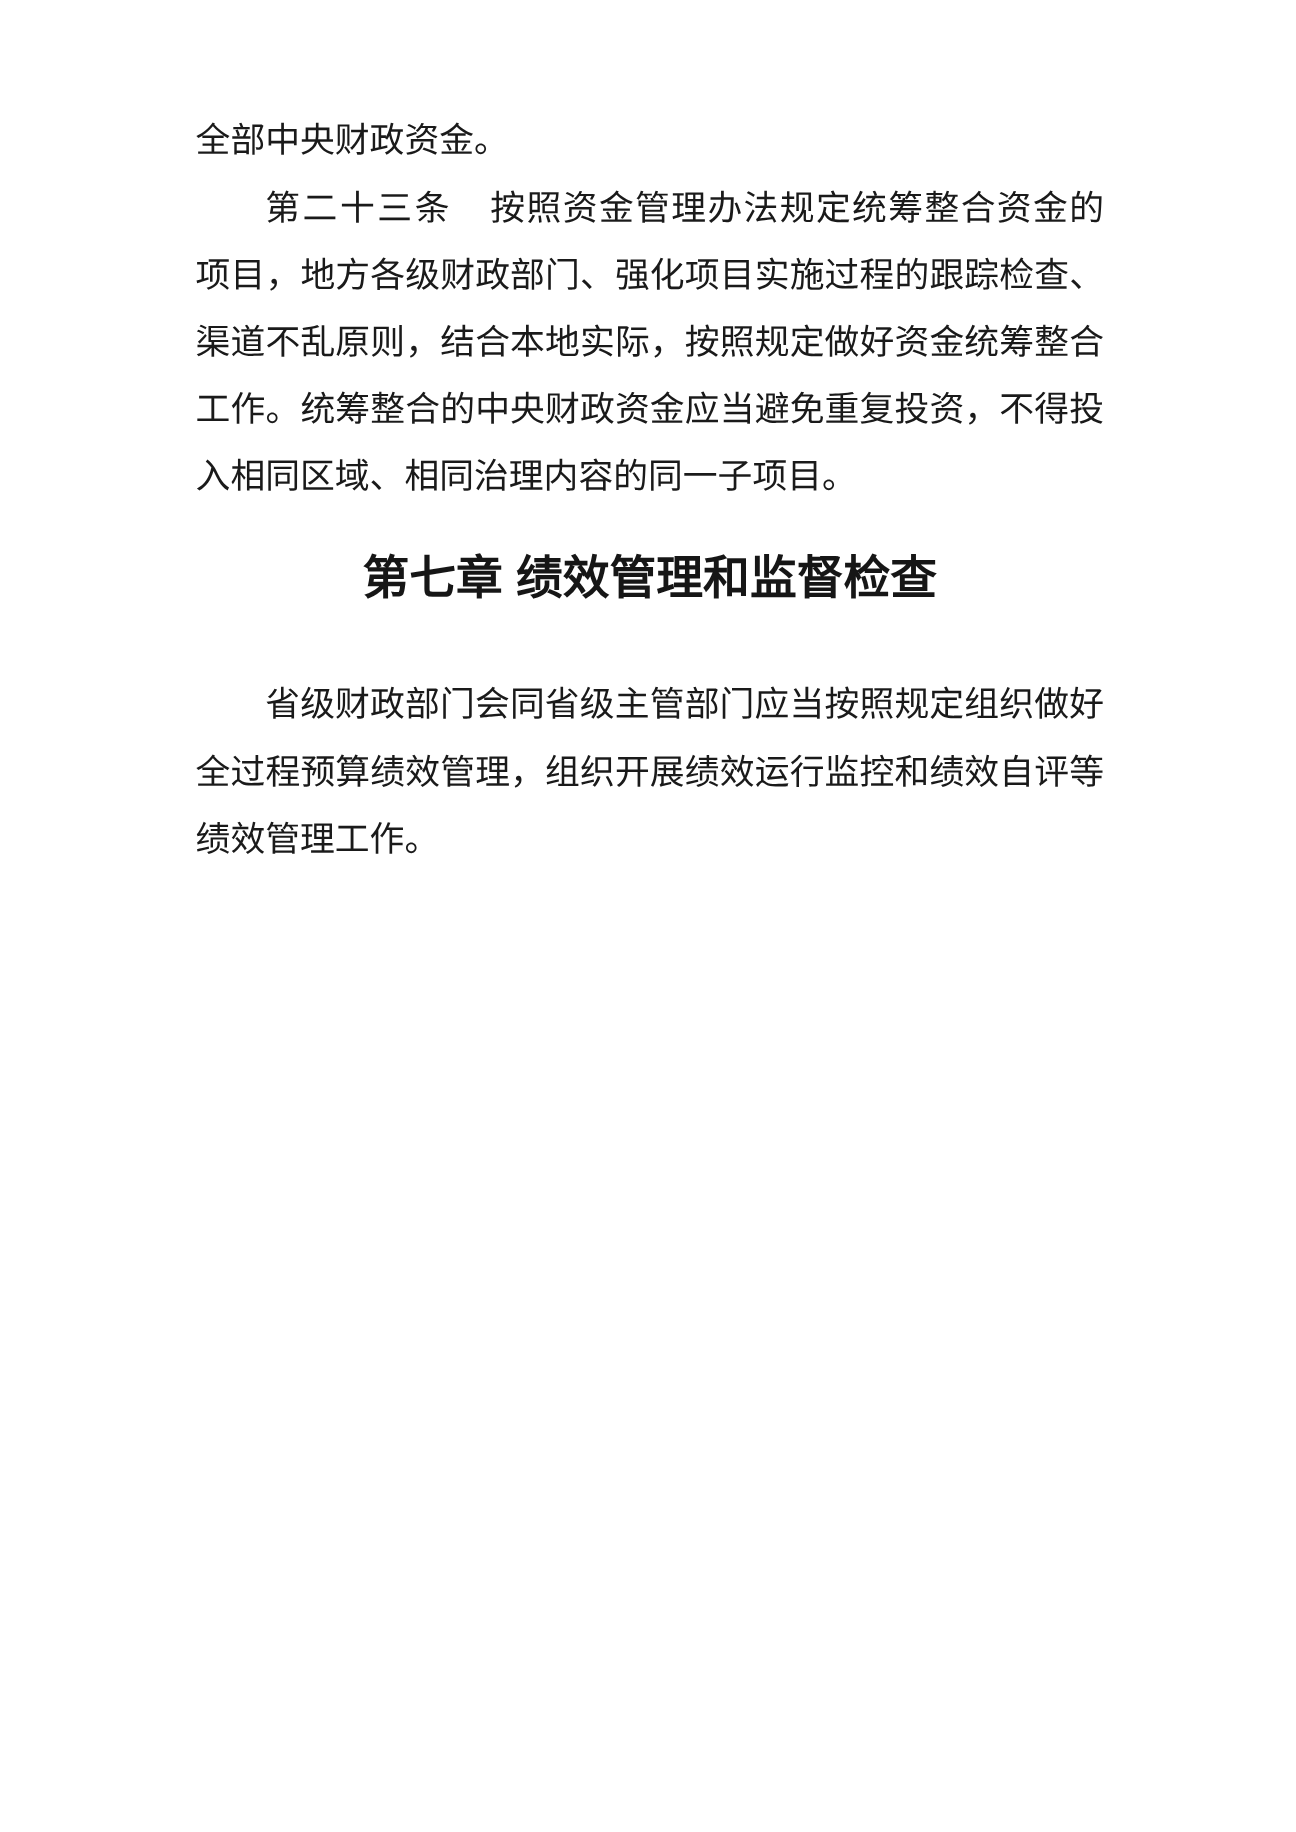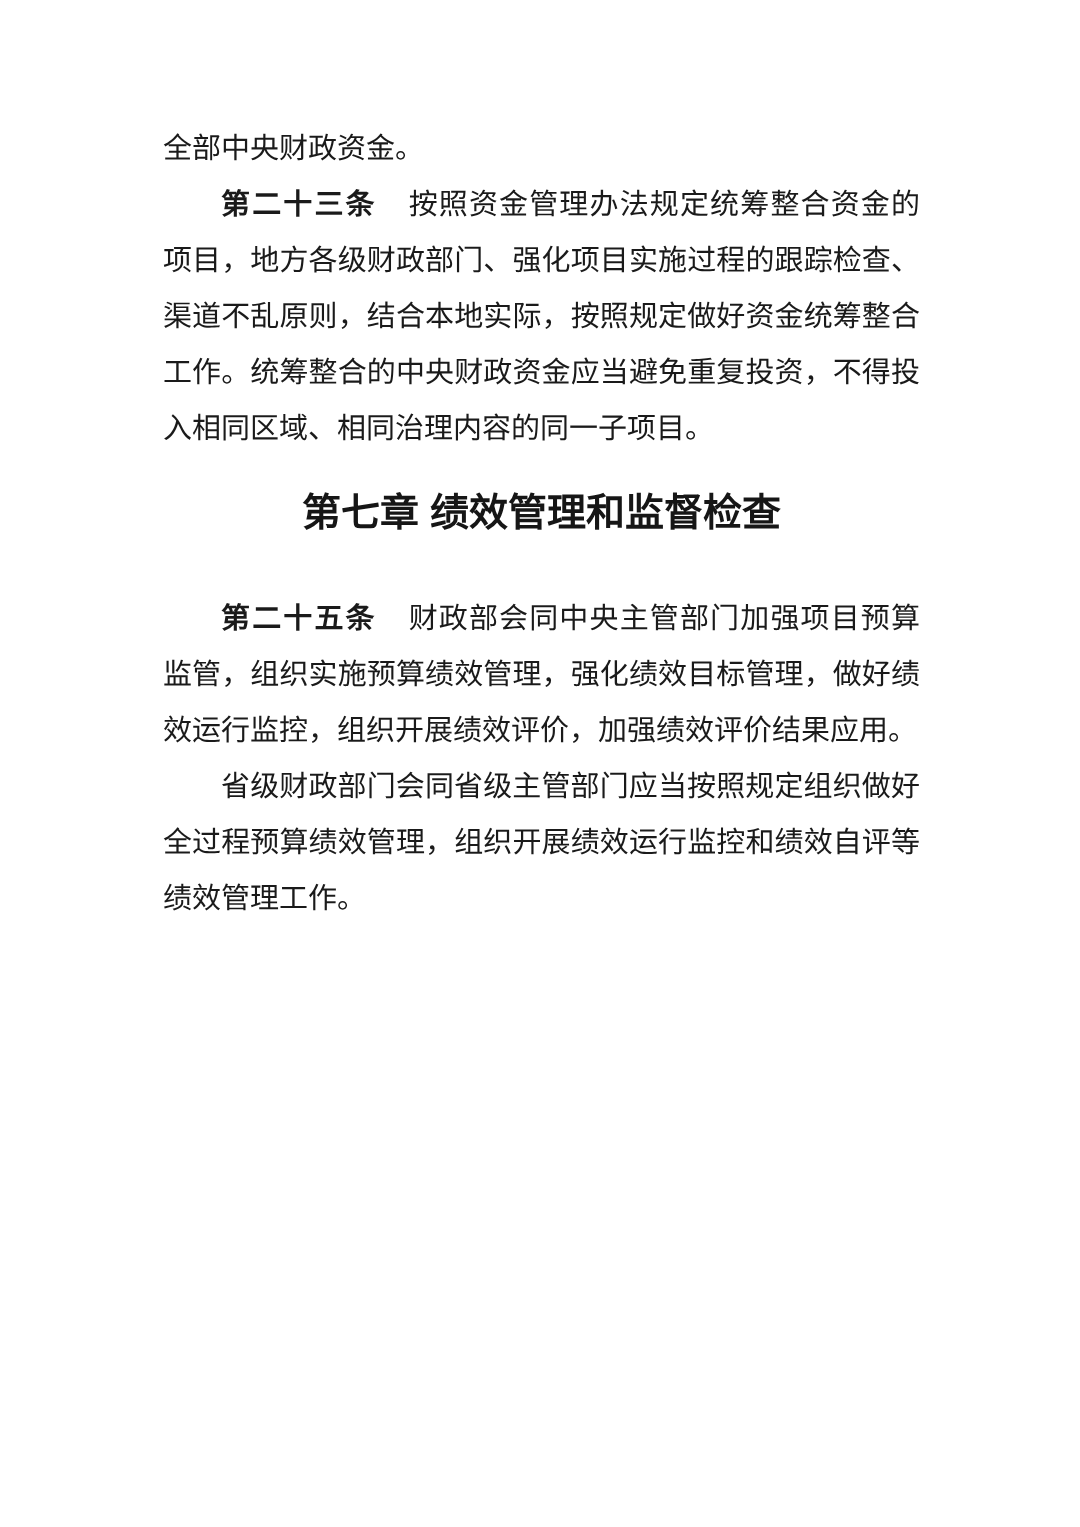--- a/index.html
+++ b/index.html
@@ -7,39 +7,39 @@
     padding: 0;
     background: #ffffff;
   }
   .page {
     position: relative;
     width: 1080px;
     height: 1359px;
     margin: 0 auto;
     background: #ffffff;
     box-sizing: border-box;
-    padding: 120px 160px 0 163px;
+    padding: 90px 160px 0 163px;
     font-family: "Liberation Serif", "DejaVu Serif", serif;
     font-size: 29px;
     line-height: 56px;
     color: #1a1a1a;
     overflow: hidden;
   }
   .para {
     margin: 0;
     text-indent: 2em;
     text-align: justify;
     text-justify: inter-ideograph;
   }
   .para-continuation {
     text-indent: 0;
   }
   .article-num {
     font-family: "Liberation Sans", "DejaVu Sans", sans-serif;
-    font-weight: 700;
+    font-weight: 400;
     margin-right: 1.1em;
     letter-spacing: 1px;
   }
   .chapter-heading {
     margin: 29px 0 49px 0;
     text-indent: 0;
     text-align: center;
     font-family: "Liberation Sans", "DejaVu Sans", sans-serif;
     font-weight: 700;
     font-size: 39px;
@@ -62,20 +62,19 @@
 
 <div class="page">
 
   <p class="para para-continuation">全部中央财政资金。</p>
 
   <p class="para"><span class="article-num">第二十三条</span><span>按照资金管理办法规定统筹整合资金的项目，地方各级财政部门、强化项目实施过程的跟踪检查、渠道不乱原则，结合本地实际，按照规定做好资金统筹整合工作。统筹整合的中央财政资金应当避免重复投资，不得投入相同区域、相同治理内容的同一子项目。</span></p>
 
 
   <p class="para chapter-heading">第七章 绩效管理和监督检查</p>
 
-  <p class="para"><span class="article-num">第二十五条</span><span>财政部会同中央主管部门加强项目预算监管，组织实施预算绩效管理，强化绩效目标管理，做好绩效运行监控，组织开展绩效评价，加强绩效评价结果应用。</span></p>
 
   <p class="para">省级财政部门会同省级主管部门应当按照规定组织做好全过程预算绩效管理，组织开展绩效运行监控和绩效自评等绩效管理工作。</p>
 
 
   <div class="page-footer">8</div>
 
 </div>
 
 </body></html>

